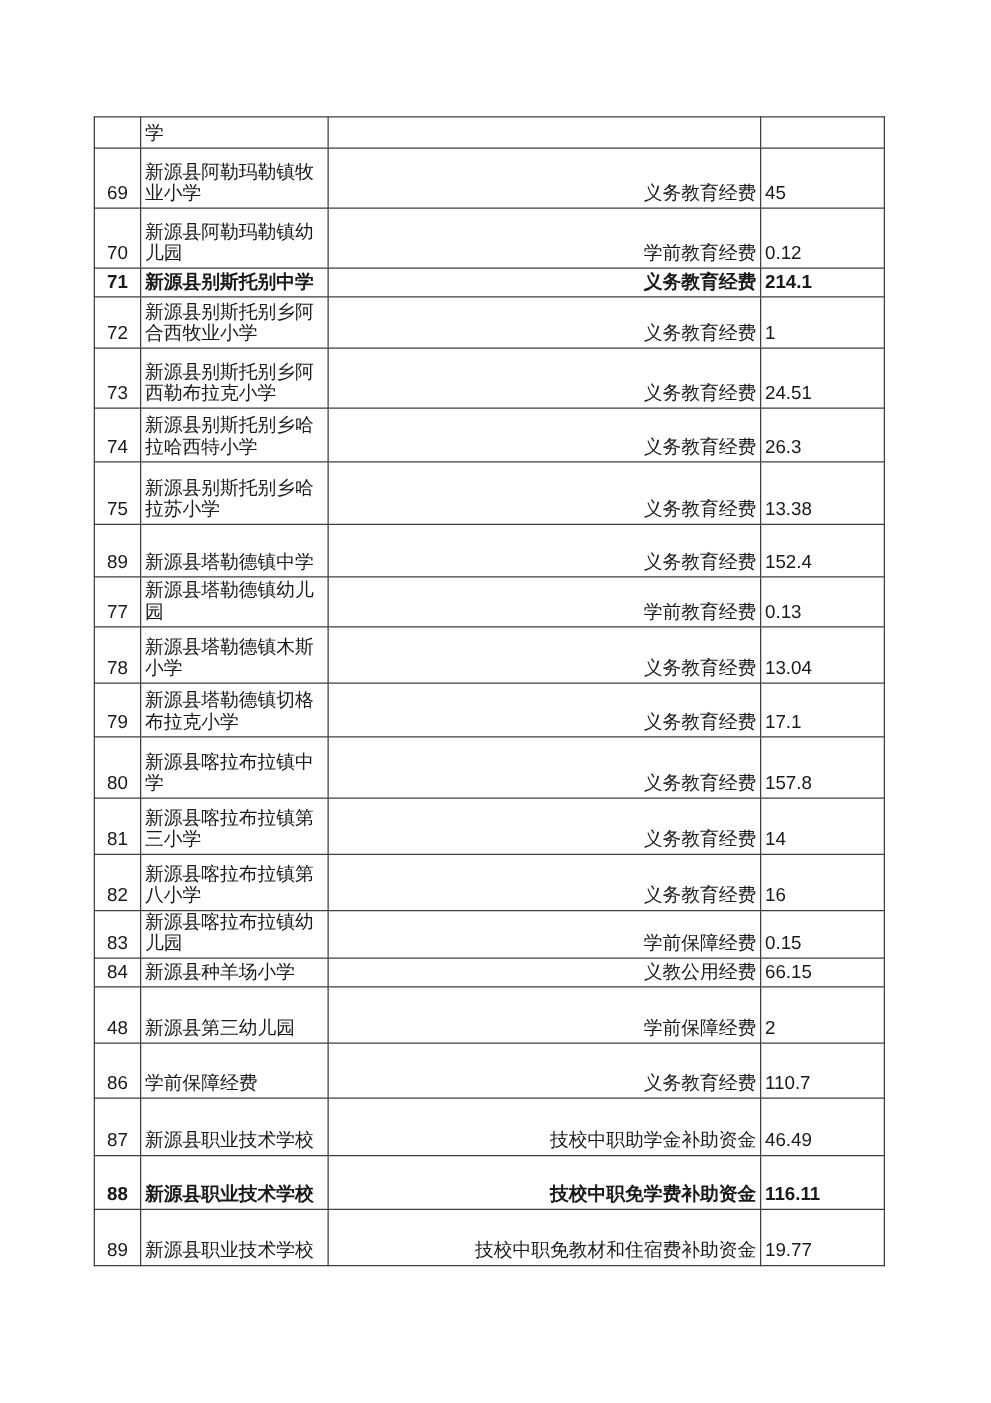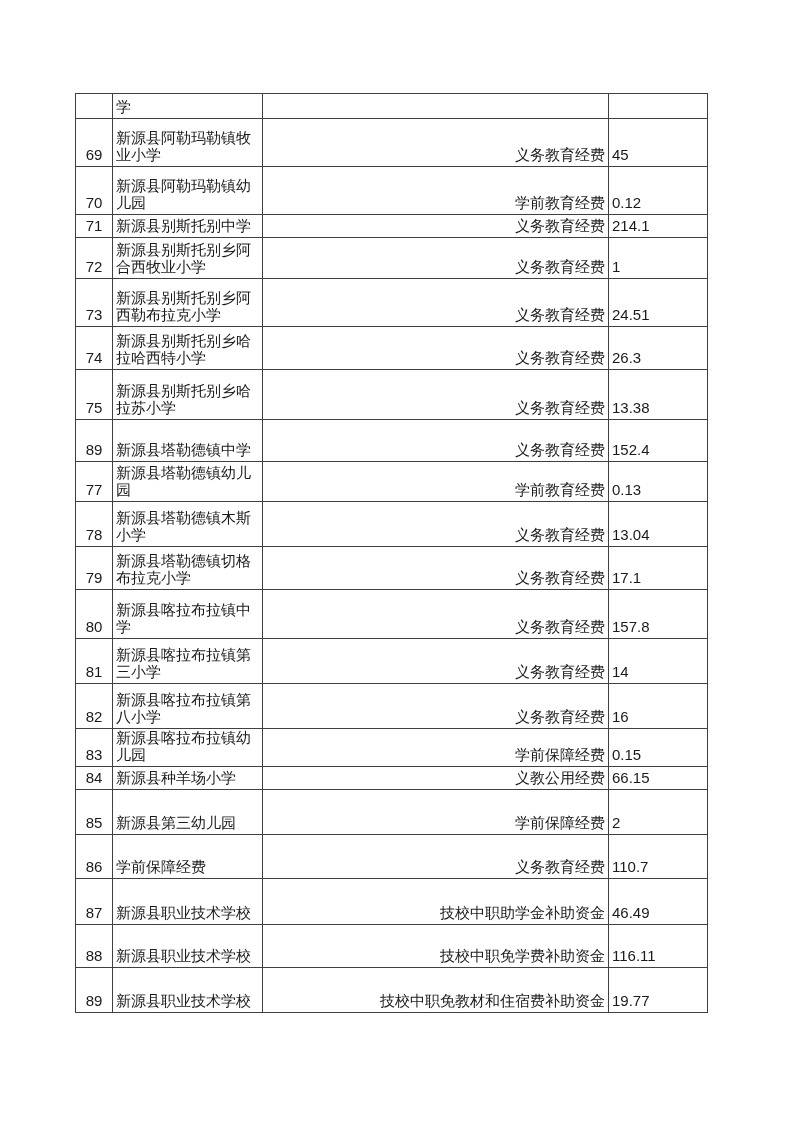--- a/index.html
+++ b/index.html
@@ -78,21 +78,21 @@
           <td class="cell-name">新源县阿勒玛勒镇牧业小学</td>
           <td class="cell-type">义务教育经费</td>
           <td class="cell-amount">45</td>
         </tr>
         <tr style="height: 48px;">
           <td class="cell-num">70</td>
           <td class="cell-name">新源县阿勒玛勒镇幼儿园</td>
           <td class="cell-type">学前教育经费</td>
           <td class="cell-amount">0.12</td>
         </tr>
-        <tr style="height: 23px;">
+        <tr style="height: 23px; font-weight: bold;">
           <td class="cell-num">71</td>
           <td class="cell-name">新源县别斯托别中学</td>
           <td class="cell-type">义务教育经费</td>
           <td class="cell-amount">214.1</td>
         </tr>
         <tr style="height: 41px;">
           <td class="cell-num">72</td>
           <td class="cell-name">新源县别斯托别乡阿合西牧业小学</td>
           <td class="cell-type">义务教育经费</td>
           <td class="cell-amount">1</td>
@@ -163,38 +163,38 @@
           <td class="cell-type">学前保障经费</td>
           <td class="cell-amount">0.15</td>
         </tr>
         <tr style="height: 23px;">
           <td class="cell-num">84</td>
           <td class="cell-name">新源县种羊场小学</td>
           <td class="cell-type">义教公用经费</td>
           <td class="cell-amount">66.15</td>
         </tr>
         <tr style="height: 45px;">
-          <td class="cell-num">85</td>
+          <td class="cell-num">48</td>
           <td class="cell-name">新源县第三幼儿园</td>
           <td class="cell-type">学前保障经费</td>
           <td class="cell-amount">2</td>
         </tr>
         <tr style="height: 44px;">
           <td class="cell-num">86</td>
           <td class="cell-name">学前保障经费</td>
           <td class="cell-type">义务教育经费</td>
           <td class="cell-amount">110.7</td>
         </tr>
         <tr style="height: 46px;">
           <td class="cell-num">87</td>
           <td class="cell-name">新源县职业技术学校</td>
           <td class="cell-type">技校中职助学金补助资金</td>
           <td class="cell-amount">46.49</td>
         </tr>
-        <tr style="height: 43px;">
+        <tr style="height: 43px; font-weight: bold;">
           <td class="cell-num">88</td>
           <td class="cell-name">新源县职业技术学校</td>
           <td class="cell-type">技校中职免学费补助资金</td>
           <td class="cell-amount">116.11</td>
         </tr>
         <tr style="height: 45px;">
           <td class="cell-num">89</td>
           <td class="cell-name">新源县职业技术学校</td>
           <td class="cell-type">技校中职免教材和住宿费补助资金</td>
           <td class="cell-amount">19.77</td>

